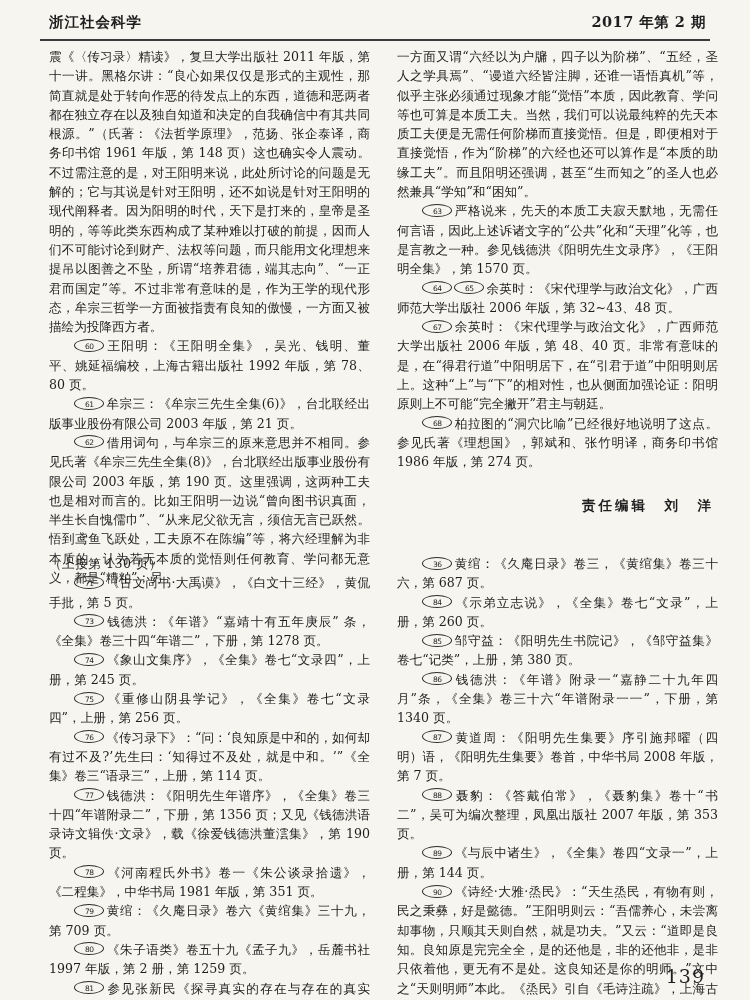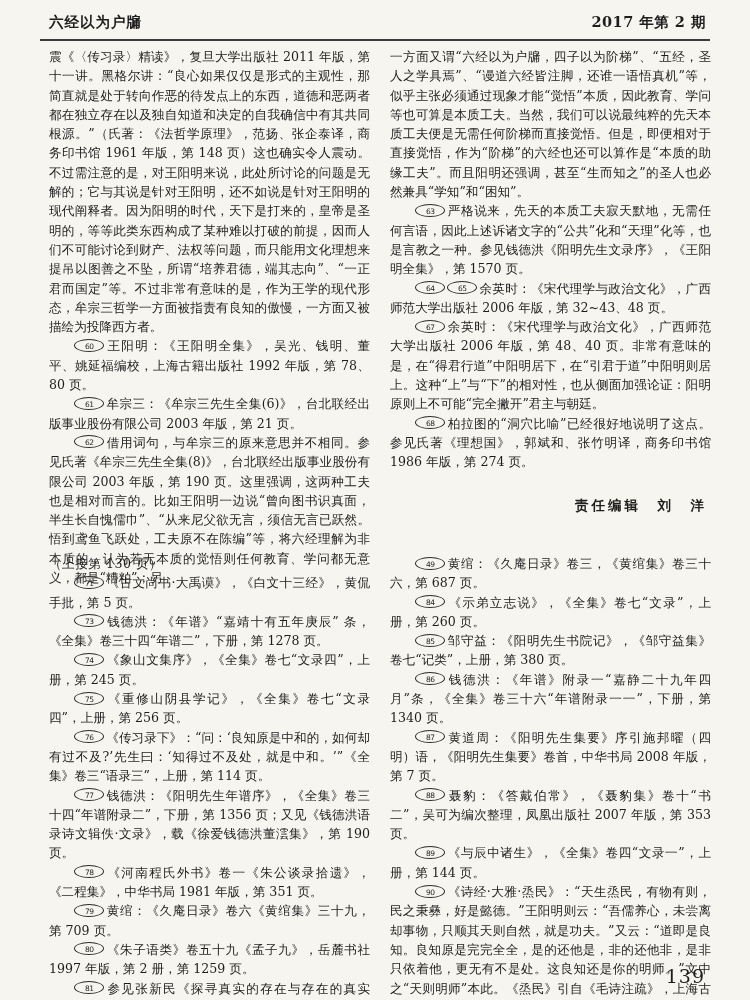--- a/index.html
+++ b/index.html
@@ -2,39 +2,39 @@
 <html><head>
 <meta charset="utf-8">
 <style>
   html,body{margin:0;padding:0;}
   body{background:#e9e7e2;font-family:"DejaVu Serif","Liberation Serif",serif;}
   .page{position:relative;width:750px;height:1000px;background:#f7f5f0;color:#1e1e1e;overflow:hidden;box-shadow:0 0 6px rgba(0,0,0,.25);}
   .hdr{position:absolute;top:13px;left:49px;right:44px;display:flex;justify-content:space-between;align-items:baseline;font-size:14.5px;}
   .hdr .jt{font-weight:bold;letter-spacing:1px;}
   .hdr .iss{font-weight:bold;letter-spacing:.5px;text-align:center;}
   .rule{position:absolute;top:39px;left:40px;right:40px;border-top:2.2px solid #3b3b3b;}
-  .cols{position:absolute;left:49px;display:flex;gap:20px;justify-content:center;}
+  .cols{position:absolute;left:49px;display:flex;gap:27px;justify-content:center;}
   .col{width:321px;font-size:12.6px;line-height:19.3px;text-align:justify;text-justify:inter-ideograph;}
   .sec-top{top:47px;height:470px;}
   .sec-cont{top:554px;height:420px;}
   p{margin:0;padding:0;}
   p.note{text-indent:2em;}
   p.cont,p.lead{text-indent:0;}
   p.lead{letter-spacing:.5px;}
   p.editor{text-indent:0;text-align:right;font-weight:bold;font-size:13.5px;letter-spacing:3px;padding-right:4px;margin-top:24px;}
   .cnum{display:inline-block;width:30px;height:13px;border:1px solid #2b2b2b;border-radius:50%;font-size:7.5px;line-height:13px;text-align:center;vertical-align:1.5px;margin-right:2px;text-indent:0;
         font-family:"DejaVu Sans","Liberation Sans",sans-serif;letter-spacing:-.5px;box-sizing:border-box;}
   .pageno{position:absolute;right:45px;bottom:13px;font-size:19px;letter-spacing:1px;}
 </style>
 </head>
 <body>
 
 <div class="page">
   <div class="hdr">
-    <span class="jt">六经以为户牖</span>
+    <span class="jt">浙江社会科学</span>
     <span class="iss">2017 年第 2 期</span>
   </div>
   <div class="rule"></div>
 
   <div class="cols sec-top">
     <div class="col" id="top-left">
         <p class="cont">震《〈传习录〉精读》，复旦大学出版社 2011 年版，第十一讲。黑格尔讲：“良心如果仅仅是形式的主观性，那简直就是处于转向作恶的待发点上的东西，道德和恶两者都在独立存在以及独自知道和决定的自我确信中有其共同根源。”（氏著：《法哲学原理》，范扬、张企泰译，商务印书馆 1961 年版，第 148 页）这也确实令人震动。不过需注意的是，对王阳明来说，此处所讨论的问题是无解的；它与其说是针对王阳明，还不如说是针对王阳明的现代阐释者。因为阳明的时代，天下是打来的，皇帝是圣明的，等等此类东西构成了某种难以打破的前提，因而人们不可能讨论到财产、法权等问题，而只能用文化理想来提吊以图善之不坠，所谓“培养君德，端其志向”、“一正君而国定”等。不过非常有意味的是，作为王学的现代形态，牟宗三哲学一方面被指责有良知的傲慢，一方面又被描绘为投降西方者。</p>
         <p class="note"><span class="cnum">60</span>王阳明：《王阳明全集》，吴光、钱明、董平、姚延福编校，上海古籍出版社 1992 年版，第 78、80 页。</p>
         <p class="note"><span class="cnum">61</span>牟宗三：《牟宗三先生全集(6)》，台北联经出版事业股份有限公司 2003 年版，第 21 页。</p>
         <p class="note"><span class="cnum">62</span>借用词句，与牟宗三的原来意思并不相同。参见氏著《牟宗三先生全集(8)》，台北联经出版事业股份有限公司 2003 年版，第 190 页。这里强调，这两种工夫也是相对而言的。比如王阳明一边说“曾向图书识真面，半生长自愧儒巾”、“从来尼父欲无言，须信无言已跃然。悟到鸢鱼飞跃处，工夫原不在陈编”等，将六经理解为非本质的，认为若无本质的觉悟则任何教育、学问都无意义，都是“糟粕”；另</p>
@@ -57,21 +57,21 @@
         <p class="note"><span class="cnum">74</span>《象山文集序》，《全集》卷七“文录四”，上册，第 245 页。</p>
         <p class="note"><span class="cnum">75</span>《重修山阴县学记》，《全集》卷七“文录四”，上册，第 256 页。</p>
         <p class="note"><span class="cnum">76</span>《传习录下》：“问：‘良知原是中和的，如何却有过不及?’先生曰：‘知得过不及处，就是中和。’”《全集》卷三“语录三”，上册，第 114 页。</p>
         <p class="note"><span class="cnum">77</span>钱德洪：《阳明先生年谱序》，《全集》卷三十四“年谱附录二”，下册，第 1356 页；又见《钱德洪语录诗文辑佚·文录》，载《徐爱钱德洪董澐集》，第 190 页。</p>
         <p class="note"><span class="cnum">78</span>《河南程氏外书》卷一《朱公谈录拾遗》，《二程集》，中华书局 1981 年版，第 351 页。</p>
         <p class="note"><span class="cnum">79</span>黄绾：《久庵日录》卷六《黄绾集》三十九，第 709 页。</p>
         <p class="note"><span class="cnum">80</span>《朱子语类》卷五十九《孟子九》，岳麓书社 1997 年版，第 2 册，第 1259 页。</p>
         <p class="note"><span class="cnum">81</span>参见张新民《探寻真实的存在与存在的真实（王阳明心学视域下的静定、立诚与格心）》，《贵州大学学报》2003 年 5 期，又收入《明清浙东学术文化研究》，中国社会科学出版社 2004 年版。</p>
       </div>
     <div class="col" id="cont-right">
-        <p class="note"><span class="cnum">49</span>黄绾：《久庵日录》卷三，《黄绾集》卷三十六，第 687 页。</p>
+        <p class="note"><span class="cnum">36</span>黄绾：《久庵日录》卷三，《黄绾集》卷三十六，第 687 页。</p>
         <p class="note"><span class="cnum">84</span>《示弟立志说》，《全集》卷七“文录”，上册，第 260 页。</p>
         <p class="note"><span class="cnum">85</span>邹守益：《阳明先生书院记》，《邹守益集》卷七“记类”，上册，第 380 页。</p>
         <p class="note"><span class="cnum">86</span>钱德洪：《年谱》附录一“嘉静二十九年四月”条，《全集》卷三十六“年谱附录一一”，下册，第 1340 页。</p>
         <p class="note"><span class="cnum">87</span>黄道周：《阳明先生集要》序引施邦曜（四明）语，《阳明先生集要》卷首，中华书局 2008 年版，第 7 页。</p>
         <p class="note"><span class="cnum">88</span>聂豹：《答戴伯常》，《聂豹集》卷十“书二”，吴可为编次整理，凤凰出版社 2007 年版，第 353 页。</p>
         <p class="note"><span class="cnum">89</span>《与辰中诸生》，《全集》卷四“文录一”，上册，第 144 页。</p>
         <p class="note"><span class="cnum">90</span>《诗经·大雅·烝民》：“天生烝民，有物有则，民之秉彝，好是懿德。”王阳明则云：“吾儒养心，未尝离却事物，只顺其天则自然，就是功夫。”又云：“道即是良知。良知原是完完全全，是的还他是，非的还他非，是非只依着他，更无有不是处。这良知还是你的明师。”文中之“天则明师”本此。《烝民》引自《毛诗注疏》，上海古籍出版社 2013 年点校本，下册，第 1782 页。见《传习录下》，《全集》卷三“语录三，上册，第 107、105 页。</p>
       </div>
   </div>
 

